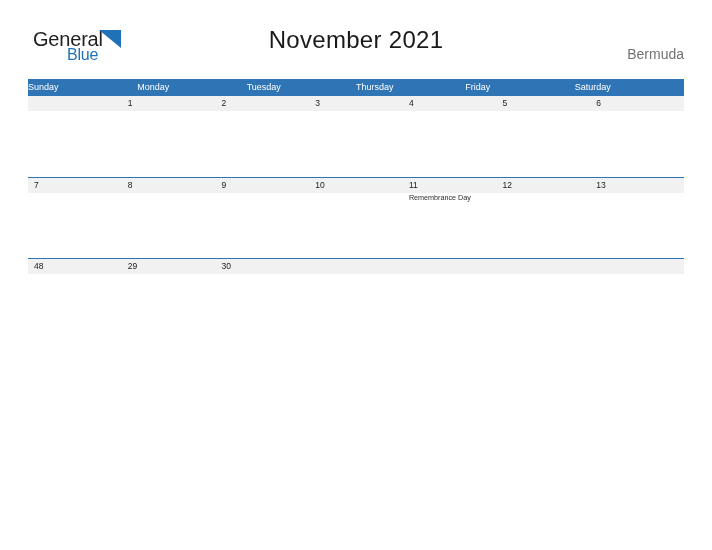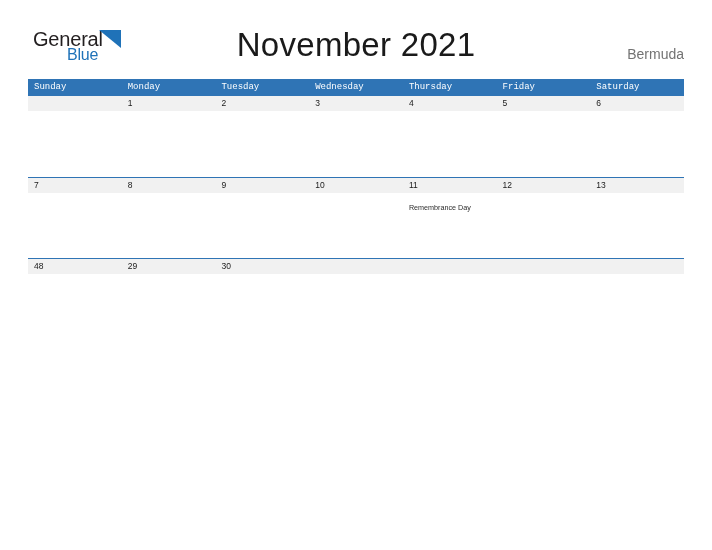--- a/index.html
+++ b/index.html
@@ -64,21 +64,21 @@
     letter-spacing: -0.2px;
     font-family: "Liberation Sans", sans-serif;
   }
 
   .month-title {
     position: absolute;
     left: 0;
     top: 0px;
     width: 712px;
     text-align: center;
-    font-size: 33px;
+    font-size: 24px;
     font-weight: 400;
     color: #1a1a1a;
     letter-spacing: 0.3px;
     font-family: "Liberation Sans", sans-serif;
   }
 
   .country {
     position: absolute;
     right: 28px;
     top: 20px;
@@ -97,25 +97,24 @@
 
   .weekday-row {
     display: flex;
     width: 656px;
     height: 17px;
     background: #2f74b5;
   }
   .weekday-cell {
     flex: 1 1 0;
     box-sizing: border-box;
-    padding-left: 6px;
     color: #ffffff;
     font-size: 9px;
     line-height: 17px;
-    font-family: Liberation Mono, monospace;
+    font-family: Liberation Sans, sans-serif;
     white-space: nowrap;
     overflow: hidden;
   }
 
   .week-row {
     width: 656px;
     height: 81px;
     position: relative;
     border-top: 1.3px solid #2f74b5;
     box-sizing: border-box;
@@ -142,21 +141,21 @@
 
   .event-band {
     display: flex;
     width: 656px;
     height: 64px;
     background: #ffffff;
   }
   .event-cell {
     flex: 1 1 0;
     box-sizing: border-box;
-    padding: 10px 3px 0 6px;
+    padding: 0 3px 0 6px;
     font-size: 7.2px;
     line-height: 10px;
     color: #2b2b2b;
     font-family: "Liberation Sans", sans-serif;
     word-wrap: break-word;
   }
 </style>
 </head>
 <body>
 
@@ -173,21 +172,20 @@
     <div class="month-title">November 2021</div>
 
     <div class="country">Bermuda</div>
   </div>
 
   <div class="calendar">
     <div class="weekday-row">
         <div class="weekday-cell">Sunday</div>
         <div class="weekday-cell">Monday</div>
         <div class="weekday-cell">Tuesday</div>
-        <div class="weekday-cell">Wednesday</div>
         <div class="weekday-cell">Thursday</div>
         <div class="weekday-cell">Friday</div>
         <div class="weekday-cell">Saturday</div>
       </div>
     <div class="weeks-container">
         <div class="week-row">
           <div class="date-band">
             <div class="date-cell"></div>
             <div class="date-cell">1</div>
             <div class="date-cell">2</div>

